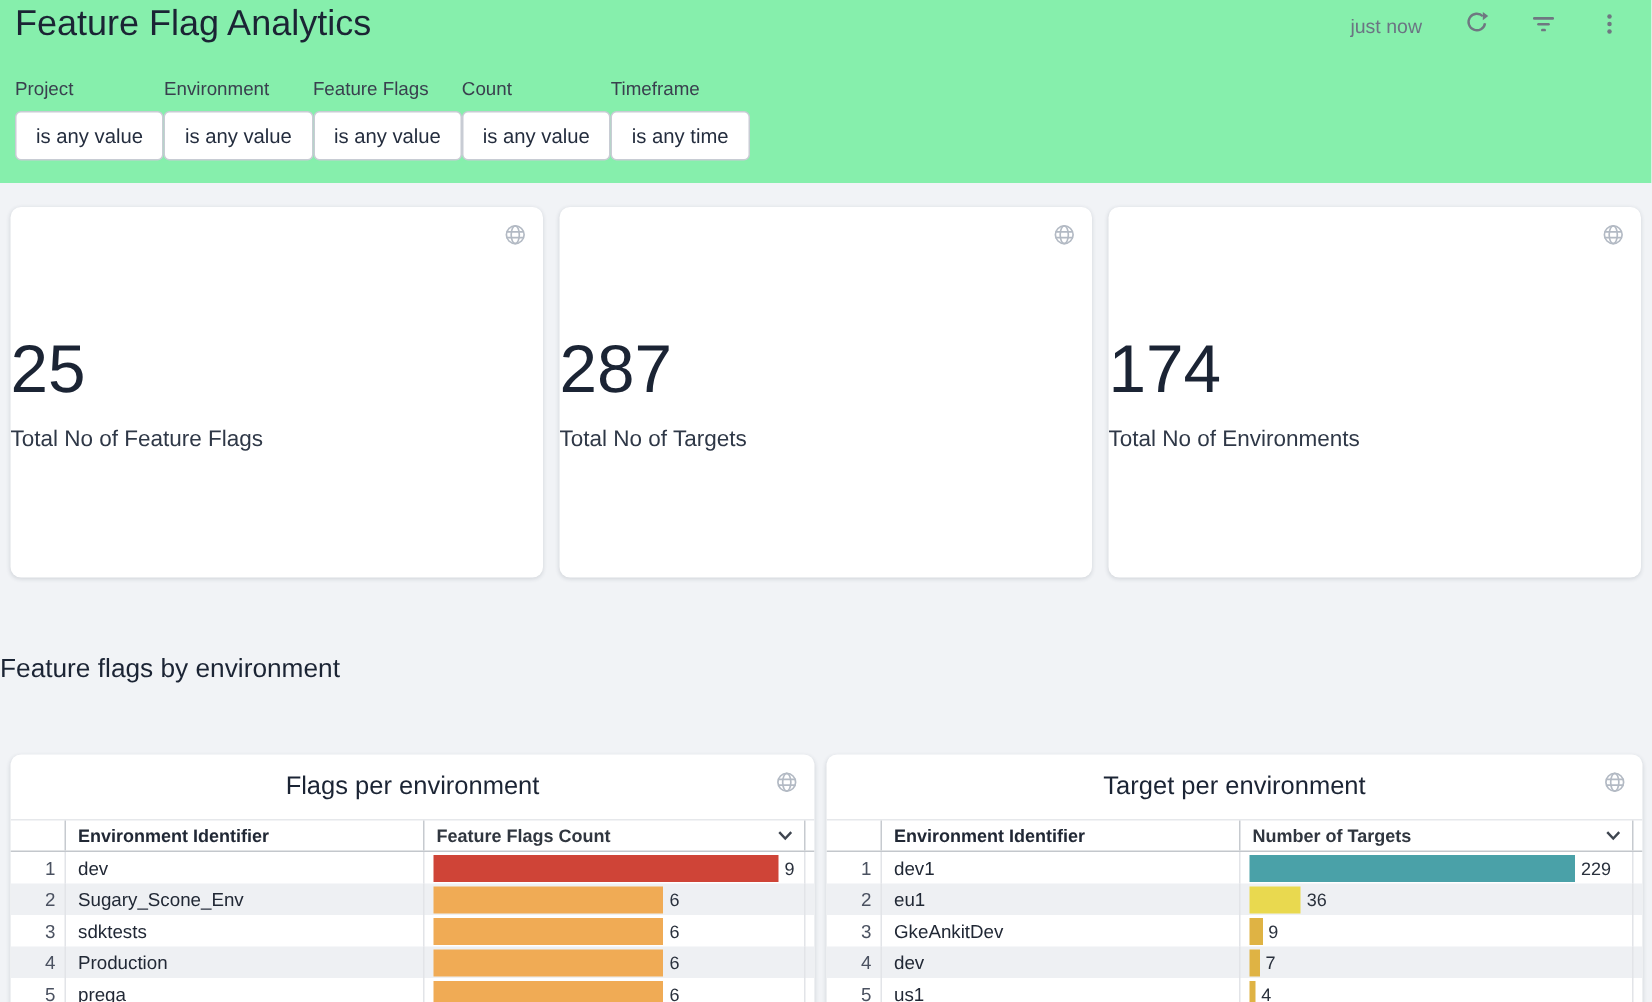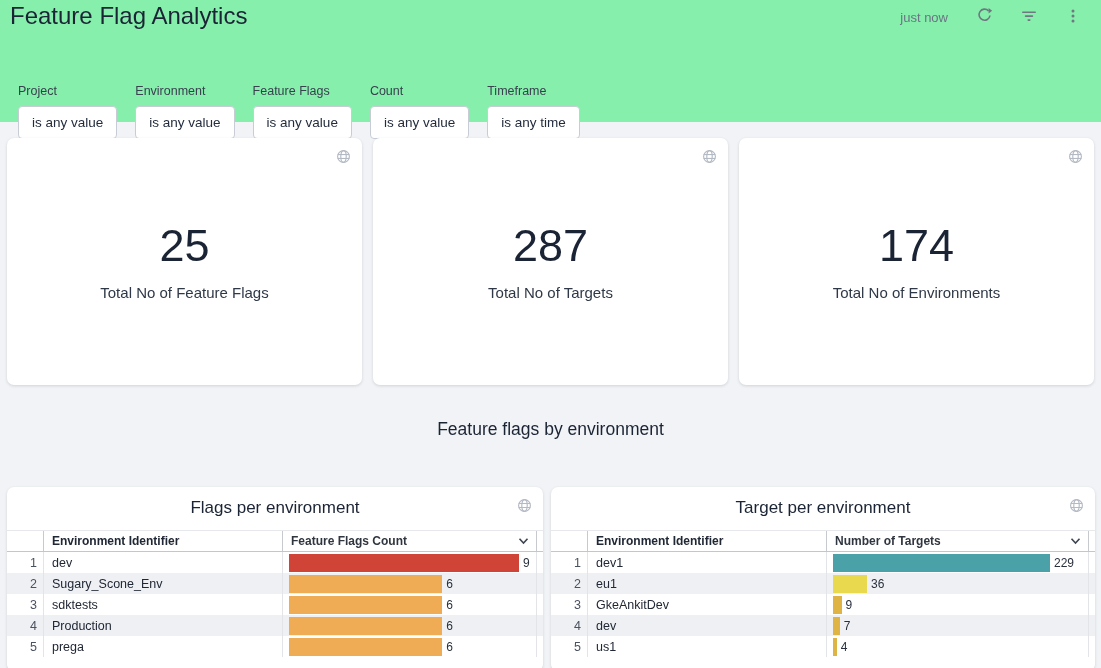--- a/index.html
+++ b/index.html
@@ -33,24 +33,22 @@
   }
   .refreshed-label { font-size: 13px; color: #6b7483; }
   .icon-btn {
     background: none; border: none; cursor: pointer;
     color: #6f7781; display: flex; align-items: center; padding: 0;
   }
 
   
   .filter-bar {
     position: absolute;
-    left: 18px; top: 52px;
-    display: flex;
-    gap: 18px;
-    margin-top: 32px;
+    left: 10px; top: 52px;
+    display: flex;
   }
   .filter-group { display: flex; flex-direction: column; }
   .filter-label {
     font-size: 12.5px;
     color: #39404e;
     margin-bottom: 8px;
   }
   .filter-value-btn {
     background: #fff;
     border: 1px solid #c8ccd4;
@@ -73,21 +71,20 @@
     background: #fff;
     border-radius: 7px;
     box-shadow: 0 1px 3px rgba(40,50,70,0.16);
     position: relative;
   }
   .kpi-card {
     flex: 1;
     height: 247px;
     display: flex;
     flex-direction: column;
-    align-items: center;
     justify-content: center;
   }
   .kpi-value {
     font-size: 45px;
     color: #1b2434;
     line-height: 1.05;
   }
   .kpi-label {
     margin-top: 15px;
     font-size: 15px;
@@ -95,22 +92,21 @@
   }
   .tile-globe {
     position: absolute;
     top: 11px; right: 11px;
     color: #b3bac4;
     line-height: 0;
   }
 
   
   .section-title {
-    margin-top: 34px;
-    text-align: center;
+    margin-top: 50px;
     font-size: 17.5px;
     font-weight: 500;
     color: #1b2434;
   }
 
   
   .tables-row {
     display: flex;
     gap: 8px;
     margin: 47px 6px 0 7px;

